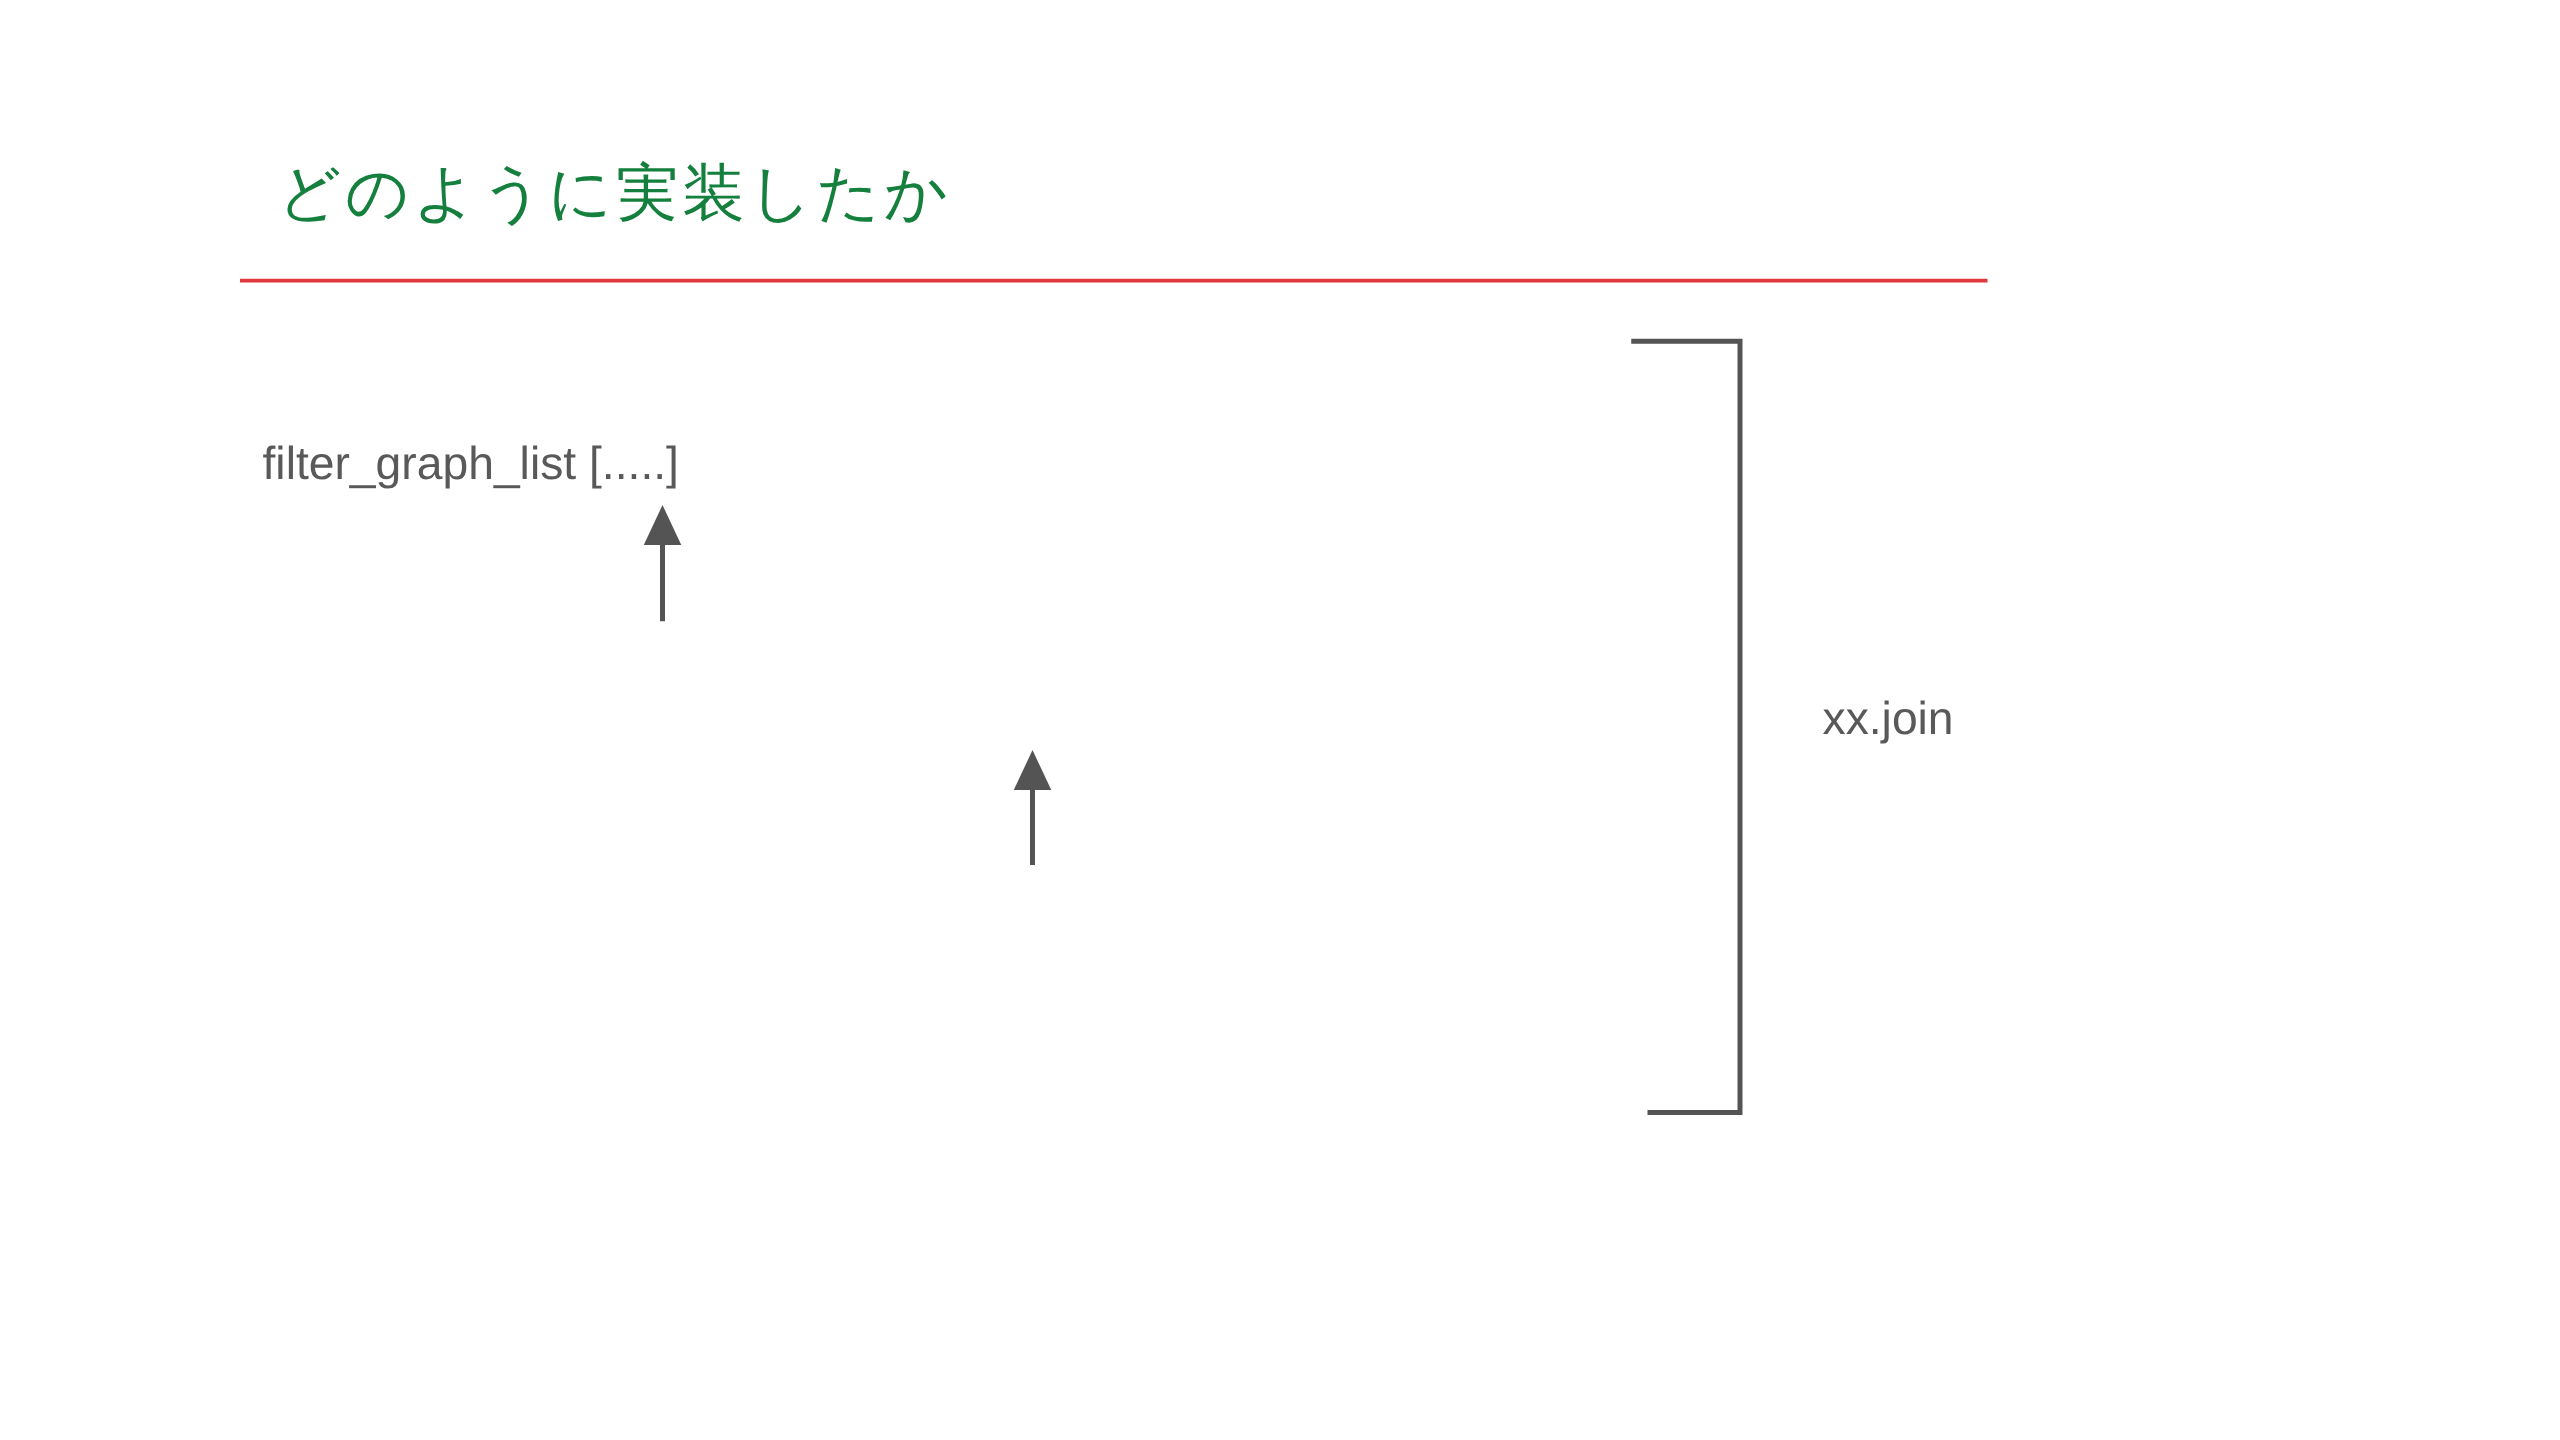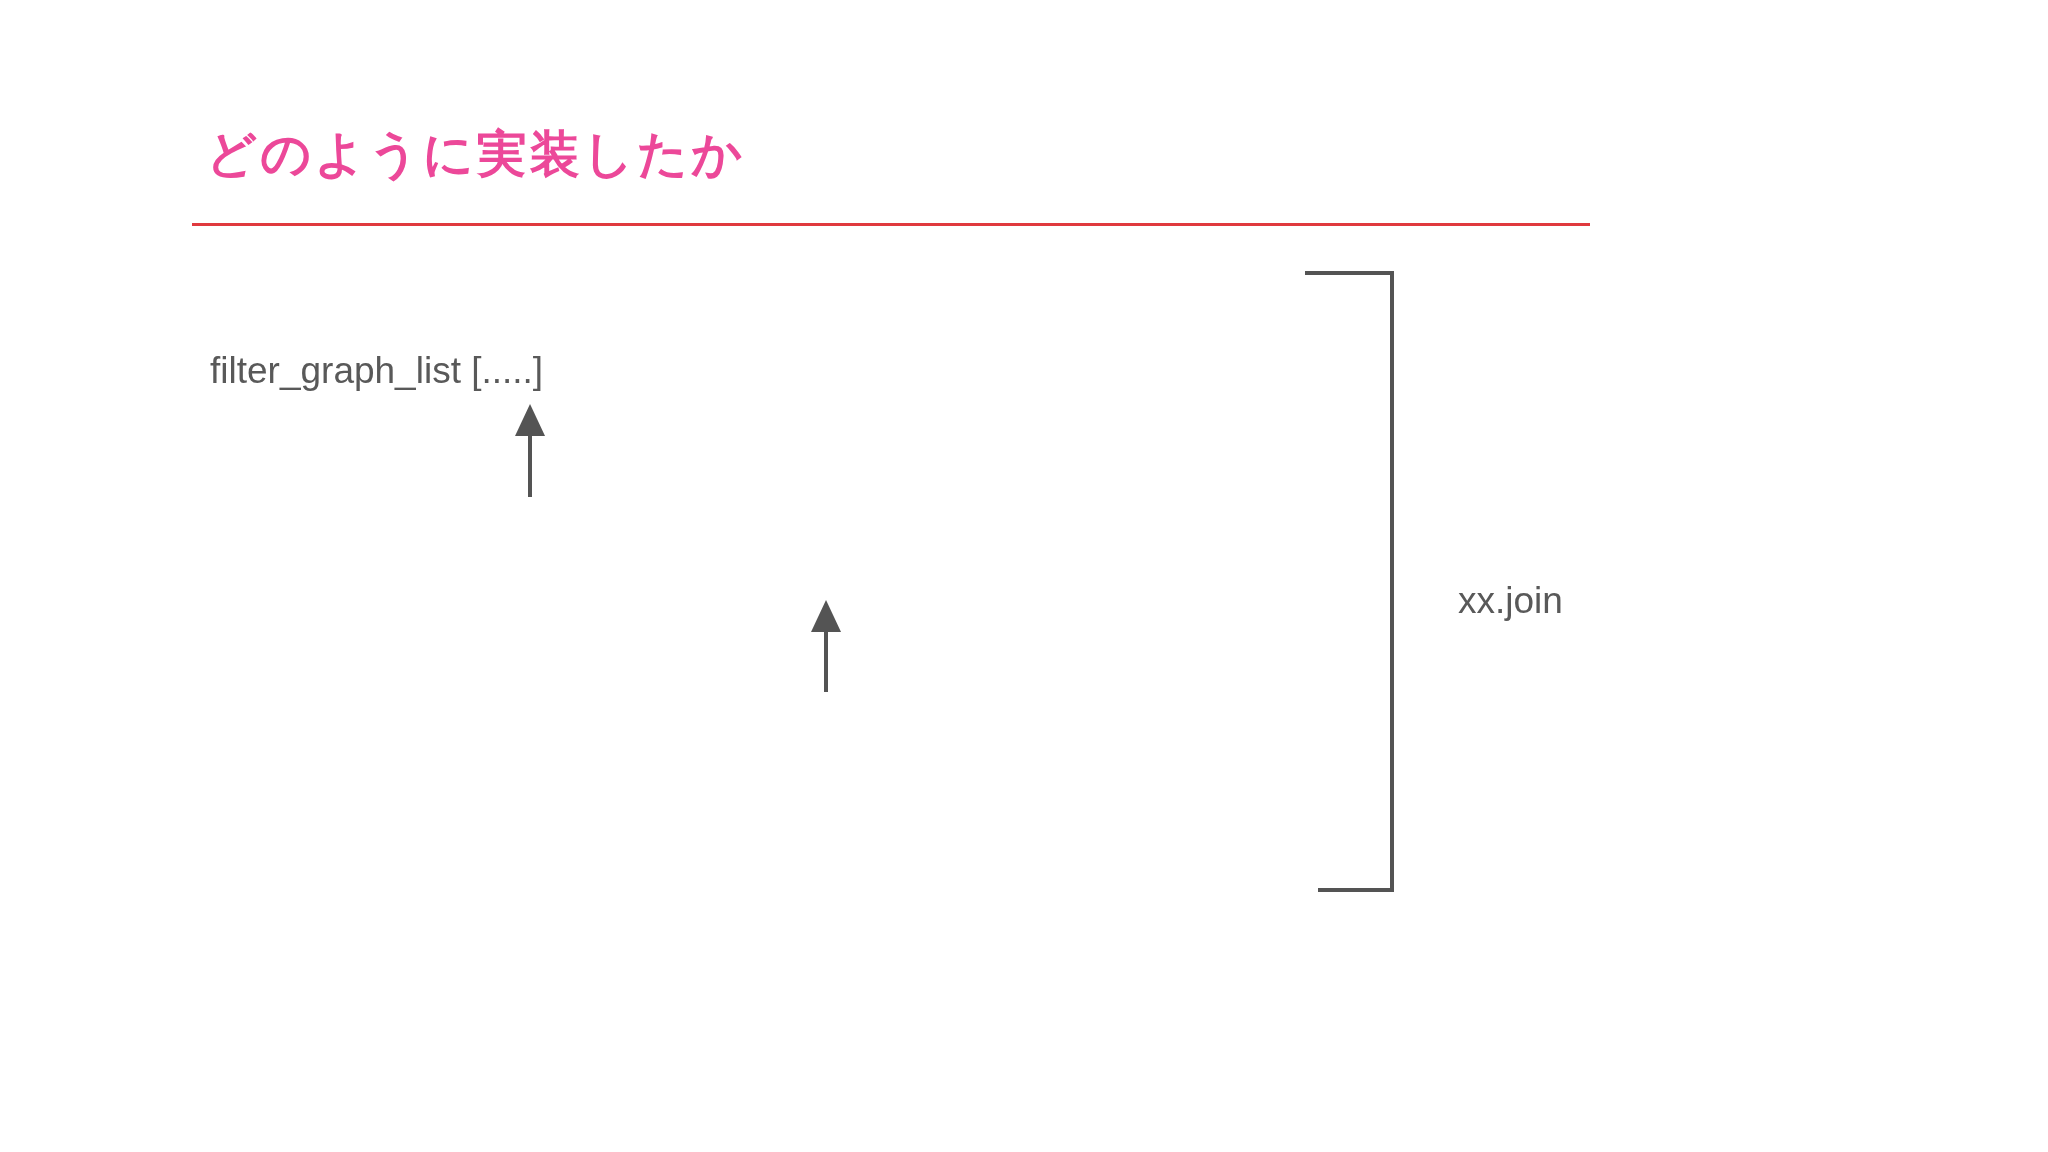--- a/index.html
+++ b/index.html
@@ -22,29 +22,29 @@
   
   #title-block {
     position: absolute;
     left: 192px;
     top: 122px;
     width: 1400px;
     height: 110px;
   }
   #page-title {
     position: absolute;
-    left: 14px;
+    left: 30px;
     top: 0px;
     margin: 0;
     font-family: "Liberation Sans", sans-serif;
-    font-weight: 700;
+    font-weight: 400;
     font-size: 50px;
     line-height: 64px;
     letter-spacing: 0.06em;
-    color: #ec4899;
+    color: #15803d;
     white-space: nowrap;
   }
   #title-rule {
     position: absolute;
     left: 0px;
     top: 101px;
     width: 1398px;
     height: 3px;
     background: #e0393e;
   }
@@ -62,21 +62,21 @@
     font-family: "Liberation Sans", sans-serif;
     font-weight: 400;
     font-size: 37px;
     line-height: 46px;
     color: #595959;
     white-space: nowrap;
   }
   #label-filter-graph-list { left: 210px;  top: 348px; }
   #label-filter-chain-list { left: 512px;  top: 542px; }
   #label-filter-list       { left: 840px;  top: 736px; }
-  #label-join              { left: 1458px; top: 552px; margin-top: 26px; }
+  #label-join              { left: 1458px; top: 552px; }
 
   
   #diagram-svg {
     position: absolute;
     left: 0;
     top: 0;
     width: 2048px;
     height: 1152px;
     overflow: visible;
     pointer-events: none;

